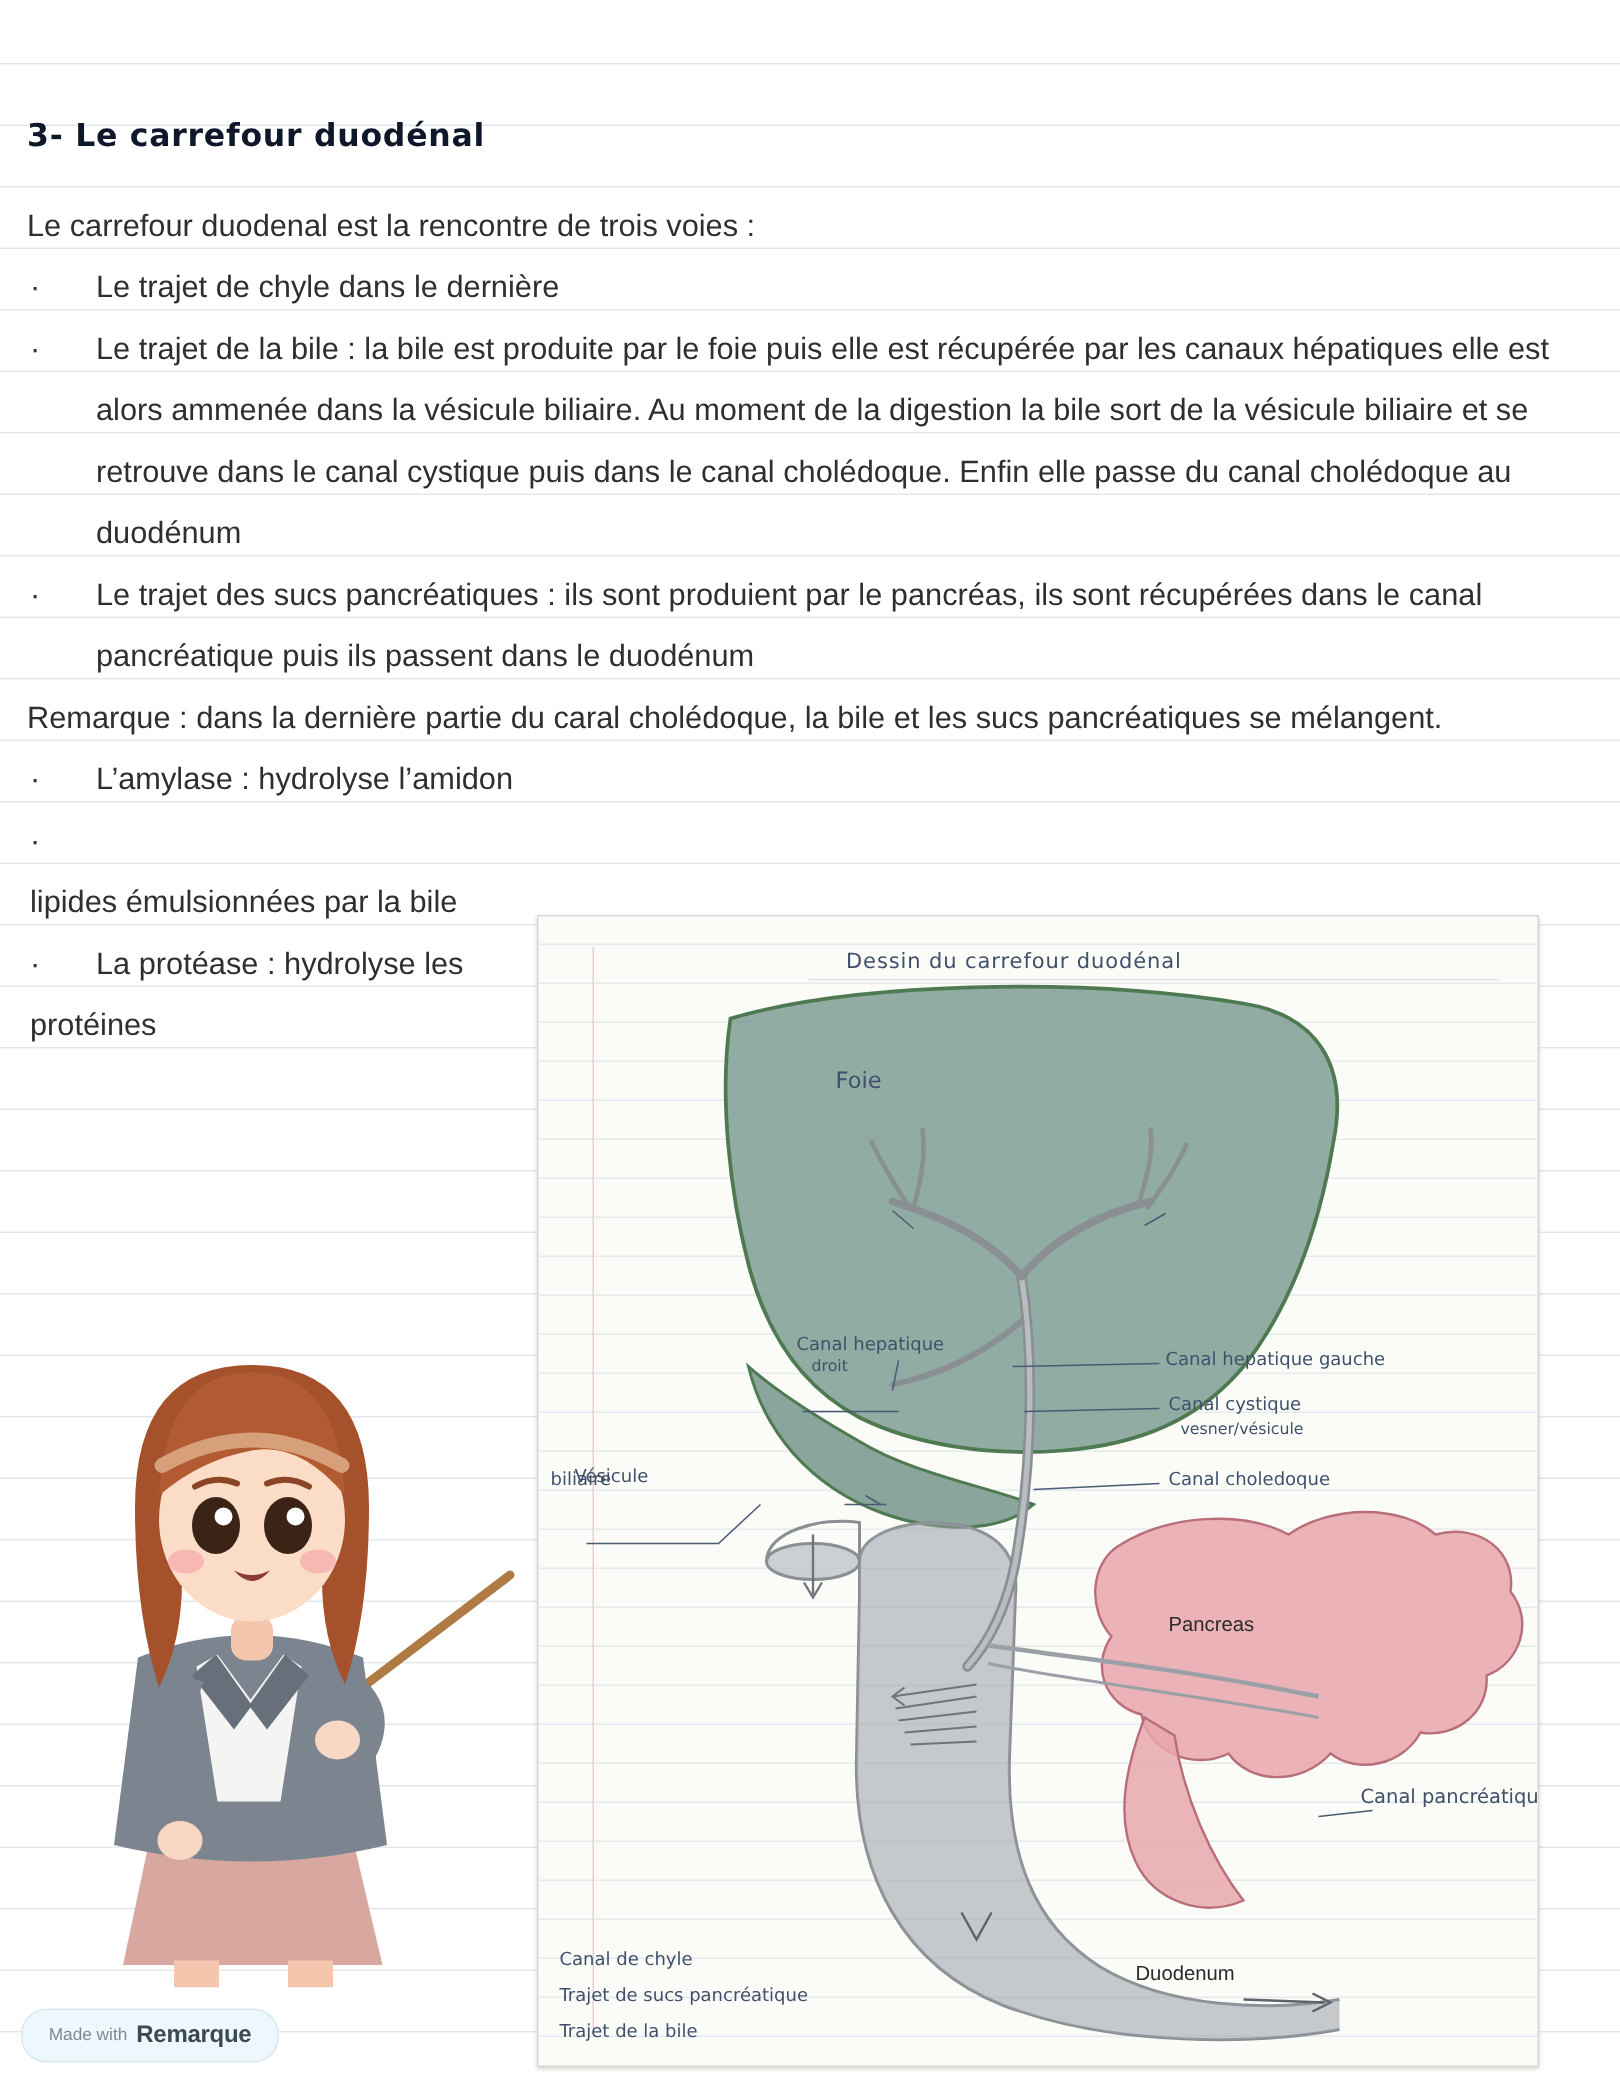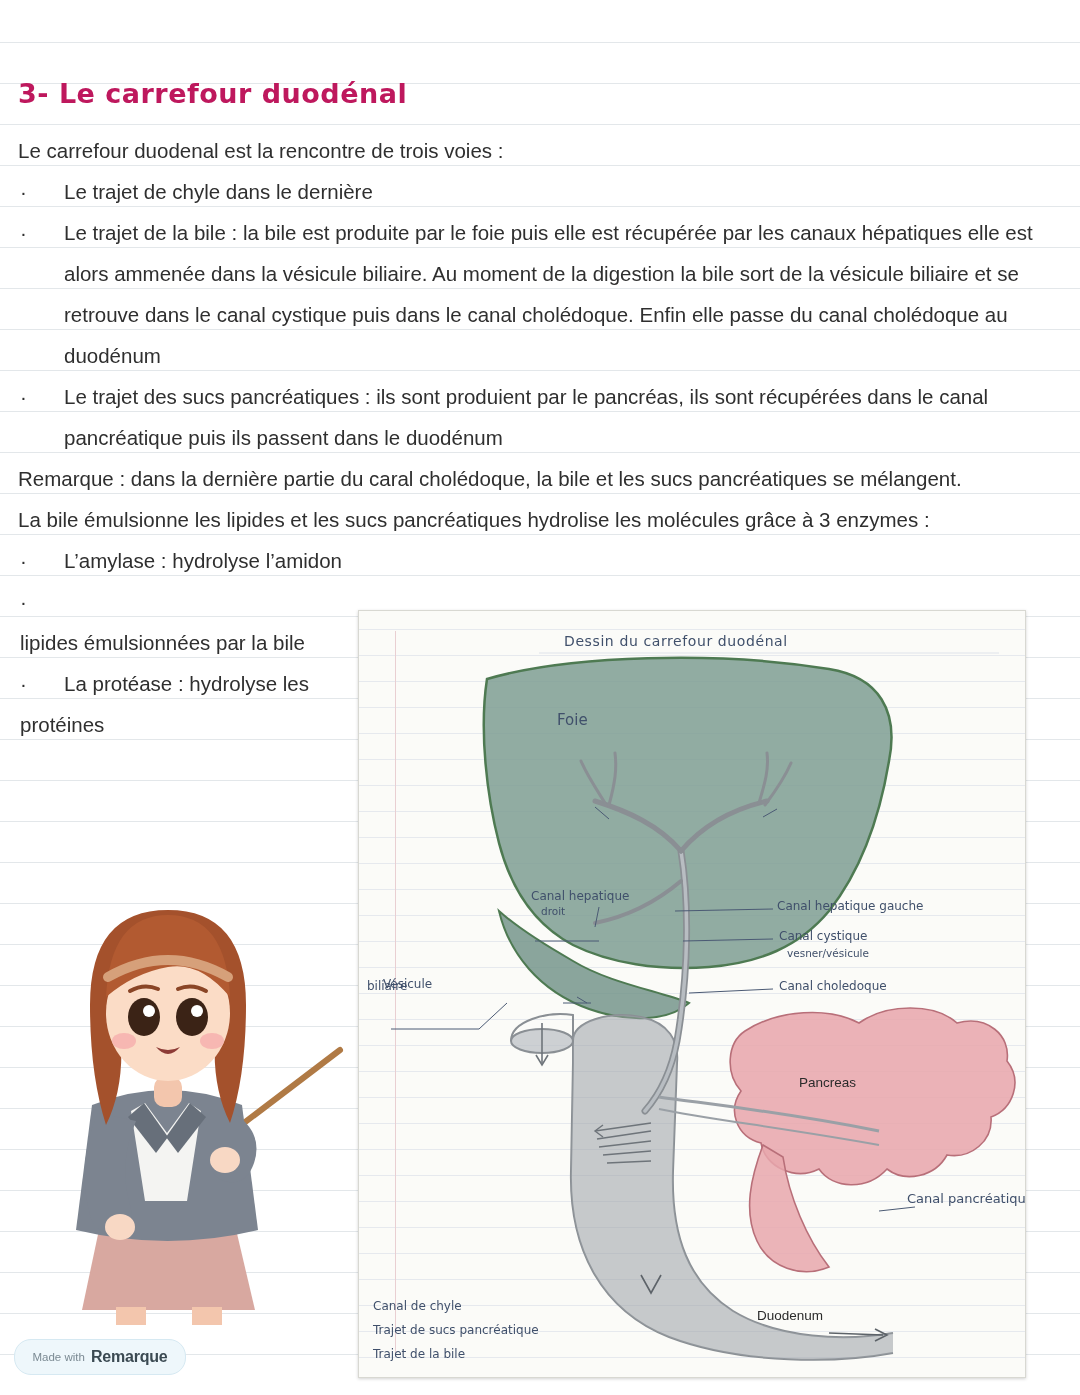--- a/index.html
+++ b/index.html
@@ -36,23 +36,23 @@
     z-index: 2;
     padding: 0;
   }
 
   .heading {
     position: absolute;
     left: 18px;
     top: 78px;
     font-family: "DejaVu Sans", sans-serif;
     font-weight: bold;
-    font-size: 27px;
+    font-size: 21px;
     letter-spacing: 0.5px;
-    color: #be185d;
+    color: #0f172a;
     text-align: center;
   }
 
   .body-text {
     position: absolute;
     left: 18px;
     top: 130px;
     width: 1045px;
     font-size: 20.5px;
     line-height: 41px;
@@ -221,21 +221,20 @@
       <span class="dot">·</span>
       <span class="btext">Le trajet de la bile : la bile est produite par le foie puis elle est récupérée par les canaux hépatiques elle est alors ammenée dans la vésicule biliaire. Au moment de la digestion la bile sort de la vésicule biliaire et se retrouve dans le canal cystique puis dans le canal cholédoque. Enfin elle passe du canal cholédoque au duodénum</span>
     </div>
 
     <div class="bullet">
       <span class="dot">·</span>
       <span class="btext">Le trajet des sucs pancréatiques : ils sont produient par le pancréas, ils sont récupérées dans le canal pancréatique puis ils passent dans le duodénum</span>
     </div>
 
     <p>Remarque : dans la dernière partie du caral cholédoque, la bile et les sucs pancréatiques se mélangent.</p>
-    <p>La bile émulsionne les lipides et les sucs pancréatiques hydrolise les molécules grâce à 3 enzymes :</p>
 
     <div class="bullet">
       <span class="dot">·</span>
       <span class="btext">L’amylase : hydrolyse l’amidon</span>
     </div>
 
     <div class="bullet narrow">
       <span class="dot">·</span>
     </div>
 
@@ -428,21 +427,21 @@
     <div class="hw small" style="left:418px; top:288px;">Canal hepatique gauche</div>
 
     <div class="hw small" style="left:420px; top:318px;">Canal cystique</div>
     <div class="hw tiny" style="left:428px; top:336px;">vesner/vésicule</div>
 
     <div class="hw small" style="left:420px; top:368px;">Canal choledoque</div>
 
     <div class="hw small" style="left:24px; top:366px;">Vésicule</div>
     <div class="hw small" style="left:8px; top:368px;">biliaire</div>
 
-    <div class="hw print" style="left:440px; top:464px;">Pancreas</div>
+    <div class="hw print" style="left:420px; top:464px;">Pancreas</div>
 
     <div class="hw small" style="left:548px; top:580px; font-size:13px;">Canal pancréatique</div>
 
     <div class="hw print" style="left:398px; top:697px;">Duodenum</div>
 
     <div class="hw small" style="left:14px; top:688px;">Canal de chyle</div>
     <div class="hw small" style="left:14px; top:712px;">Trajet de sucs pancréatique</div>
     <div class="hw small" style="left:14px; top:736px;">Trajet de la bile</div>
   </div>
 

